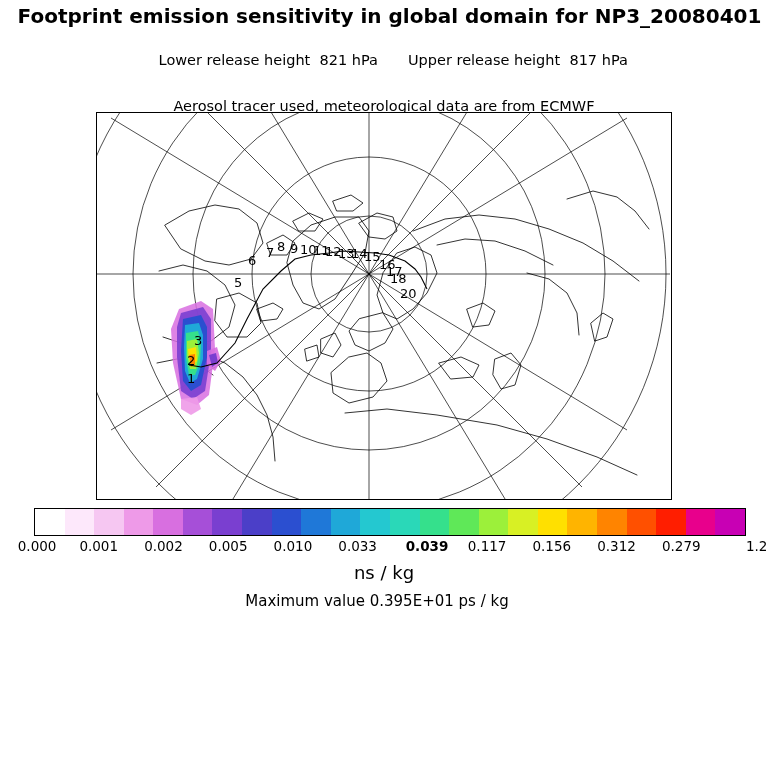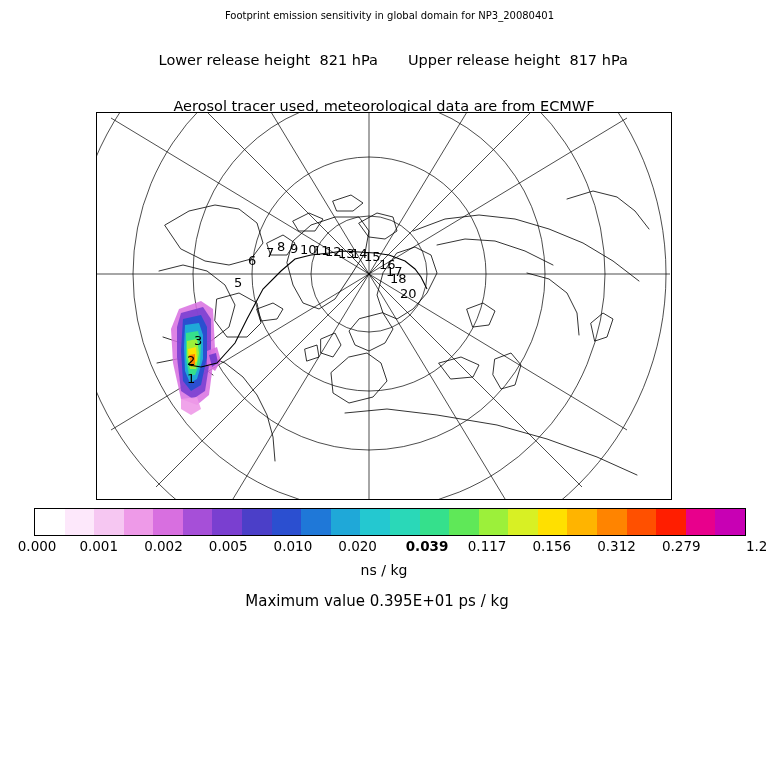--- a/index.html
+++ b/index.html
@@ -14,22 +14,22 @@
     color: #000000;
     position: relative;
     overflow: hidden;
   }
   .title-block {
     width: 768px;
     text-align: center;
     padding-top: 6px;
   }
   .title-main {
-    font-size: 10px;
-    font-weight: normal;
+    font-size: 20px;
+    font-weight: bold;
     line-height: 20px;
     padding-left: 11px;
   }
   .subtitle-row {
     font-size: 14.5px;
     line-height: 23px;
     white-space: pre;
   }
   .gap-wide { display: inline-block; width: 30px; }
 
@@ -74,21 +74,21 @@
     position: absolute;
     top: 0;
     transform: translateX(-50%);
     white-space: nowrap;
   }
   .cbar-unit {
     position: absolute;
     top: 562px;
     width: 768px;
     text-align: center;
-    font-size: 14px;
+    font-size: 18px;
   }
   .maxval {
     position: absolute;
     top: 592px;
     width: 754px;
     text-align: center;
     font-size: 15px;
   }
 </style>
 </head>
@@ -253,21 +253,21 @@
     <div class="cbar-cell" style="background: rgb(255, 30, 0);"></div>
     <div class="cbar-cell" style="background: rgb(232, 0, 140);"></div>
     <div class="cbar-cell" style="background: rgb(200, 0, 180);"></div>
   </div>
 <div class="cbar-labels" id="colorbar-labels">
     <span class="cbar-label" style="transform: translateX(-42%); left: 34px;">0.000</span>
     <span class="cbar-label" style="left: 98.7273px;">0.001</span>
     <span class="cbar-label" style="left: 163.455px;">0.002</span>
     <span class="cbar-label" style="left: 228.182px;">0.005</span>
     <span class="cbar-label" style="left: 292.909px;">0.010</span>
-    <span class="cbar-label" style="left: 357.636px;">0.020</span>
+    <span class="cbar-label" style="left: 357.636px;">0.033</span>
     <span class="cbar-label" style="left: 427px; font-weight: bold;">0.039</span>
     <span class="cbar-label" style="left: 487.091px;">0.117</span>
     <span class="cbar-label" style="left: 551.818px;">0.156</span>
     <span class="cbar-label" style="left: 616.545px;">0.312</span>
     <span class="cbar-label" style="left: 681.273px;">0.279</span>
     <span class="cbar-label" style="transform: translateX(-52%); left: 766px;">1.250</span>
   </div>
 <div class="cbar-unit">ns / kg</div>
 <div class="maxval">Maximum value  0.395E+01 ps / kg</div>
 

